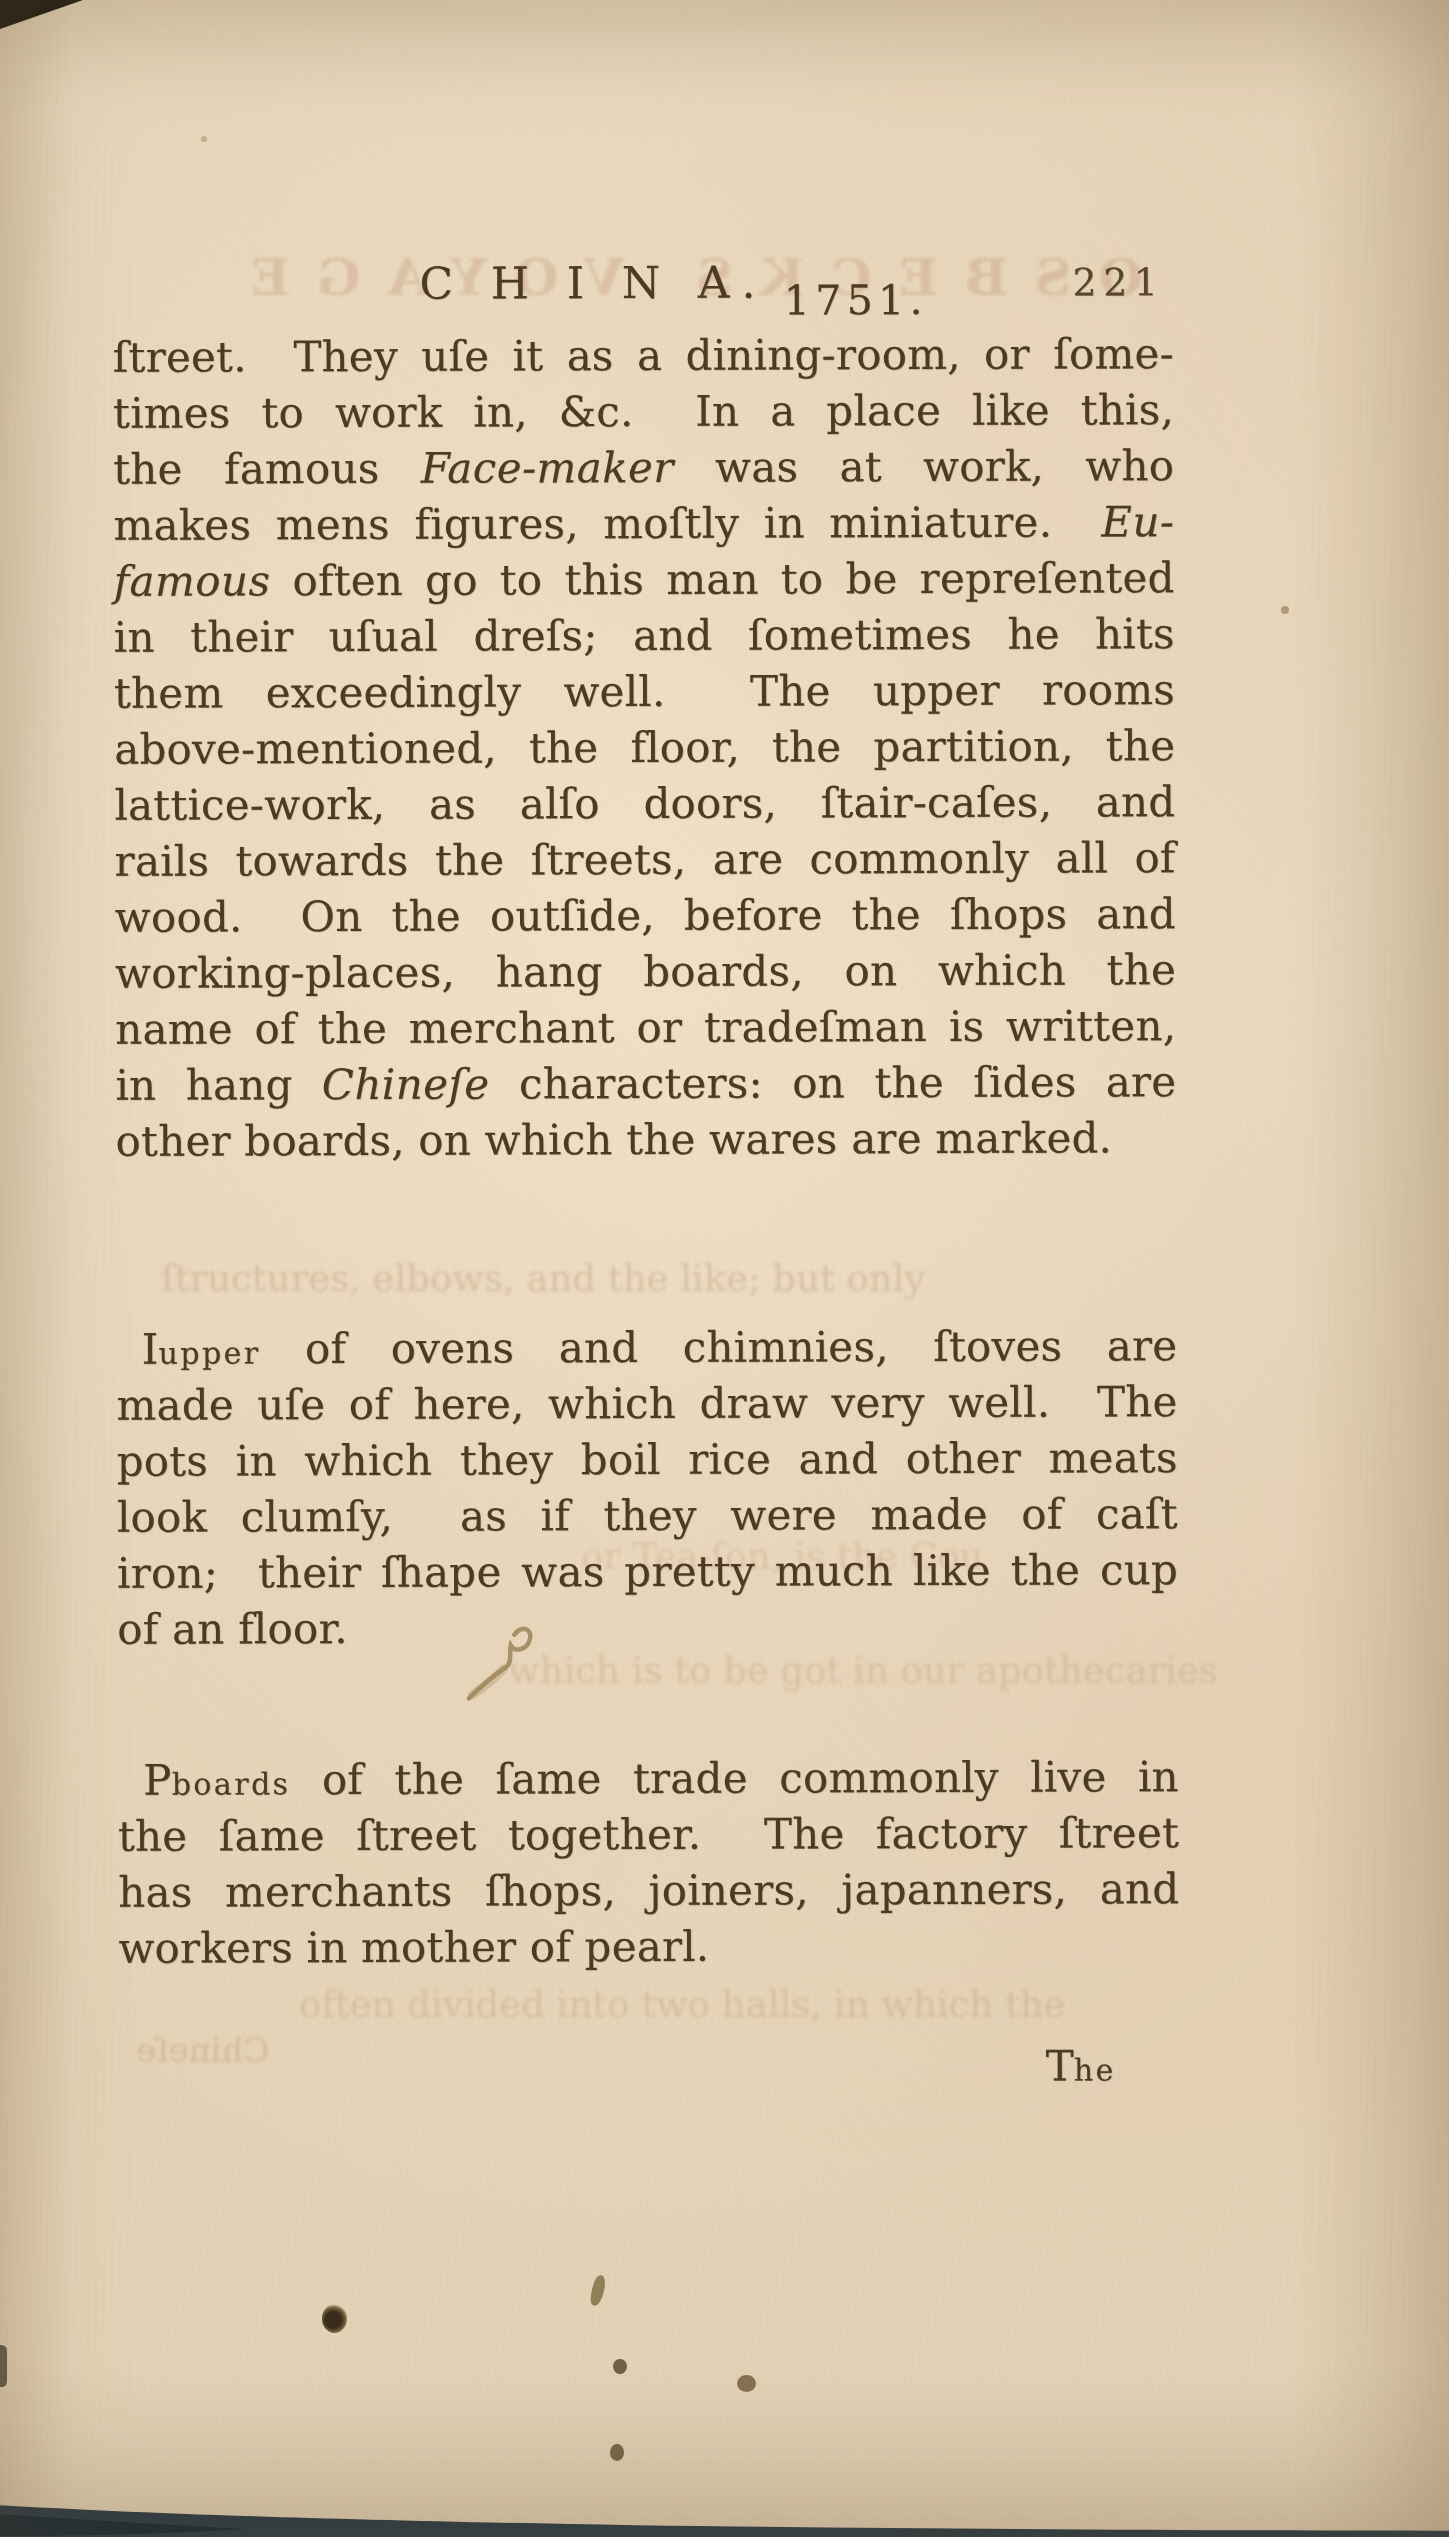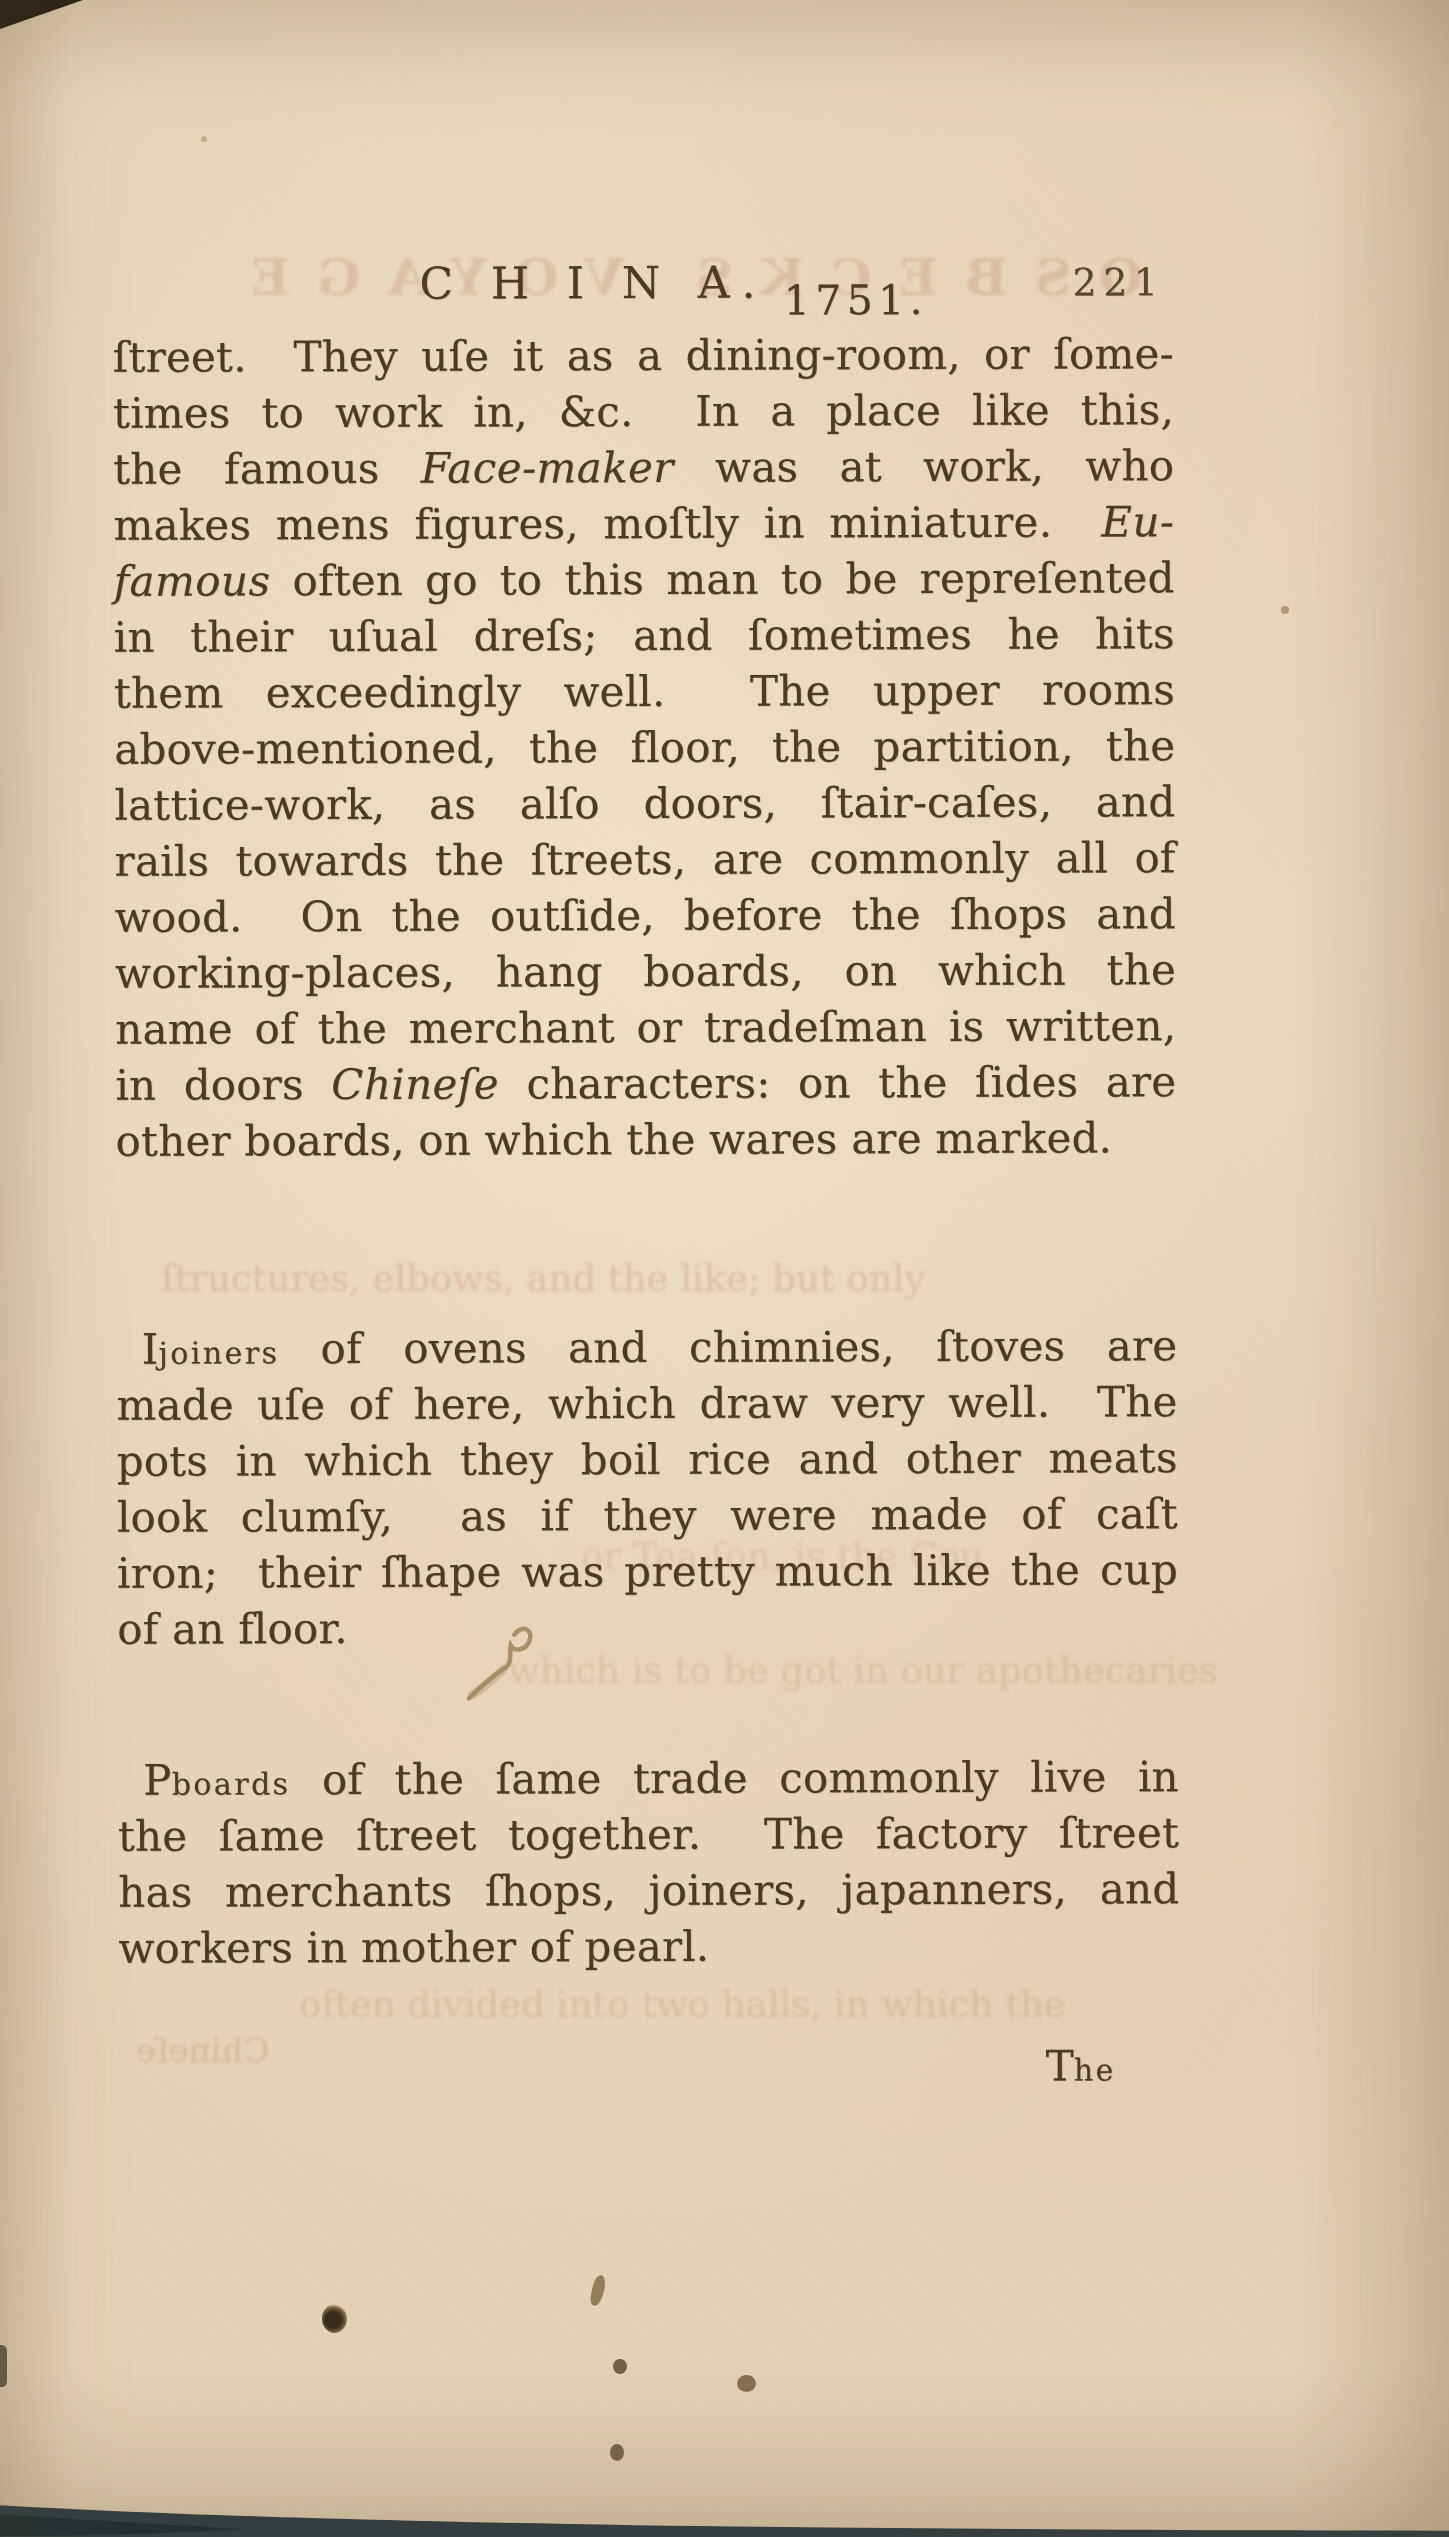--- a/index.html
+++ b/index.html
@@ -110,25 +110,25 @@
       <div class="line"><span>makes mens figures, moſtly in miniature.&nbsp; </span><em>Eu-</em></div>
       <div class="line"><em>famous</em><span> often go to this man to be repreſented</span></div>
       <div class="line"><span>in their uſual dreſs; and ſometimes he hits</span></div>
       <div class="line"><span>them exceedingly well.&nbsp; The upper rooms</span></div>
       <div class="line"><span>above-mentioned, the floor, the partition, the</span></div>
       <div class="line"><span>lattice-work, as alſo doors, ſtair-caſes, and</span></div>
       <div class="line"><span>rails towards the ſtreets, are commonly all of</span></div>
       <div class="line"><span>wood.&nbsp; On the outſide, before the ſhops and</span></div>
       <div class="line"><span>working-places, hang boards, on which the</span></div>
       <div class="line"><span>name of the merchant or tradeſman is written,</span></div>
-      <div class="line"><span>in doors </span><em>Chineſe</em><span> characters: on the ſides are</span></div>
+      <div class="line"><span>in hang </span><em>Chineſe</em><span> characters: on the ſides are</span></div>
       <div class="line last"><span>other boards, on which the wares are marked.</span></div>
     </div>
   <div class="para p1">
-      <div class="line indent"><span>I</span><span class="sc">joiners</span><span> of ovens and chimnies, ſtoves are</span></div>
+      <div class="line indent"><span>I</span><span class="sc">upper</span><span> of ovens and chimnies, ſtoves are</span></div>
       <div class="line"><span>made uſe of here, which draw very well.&nbsp; The</span></div>
       <div class="line"><span>pots in which they boil rice and other meats</span></div>
       <div class="line"><span>look clumſy,&nbsp; as if they were made of caſt</span></div>
       <div class="line"><span>iron;&nbsp; their ſhape was pretty much like the cup</span></div>
       <div class="line last"><span>of an floor.</span></div>
     </div>
   <div class="para p2">
       <div class="line indent"><span>P</span><span class="sc">boards</span><span> of the ſame trade commonly live in</span></div>
       <div class="line"><span>the ſame ſtreet together.&nbsp; The factory ſtreet</span></div>
       <div class="line"><span>has merchants ſhops, joiners, japanners, and</span></div>

